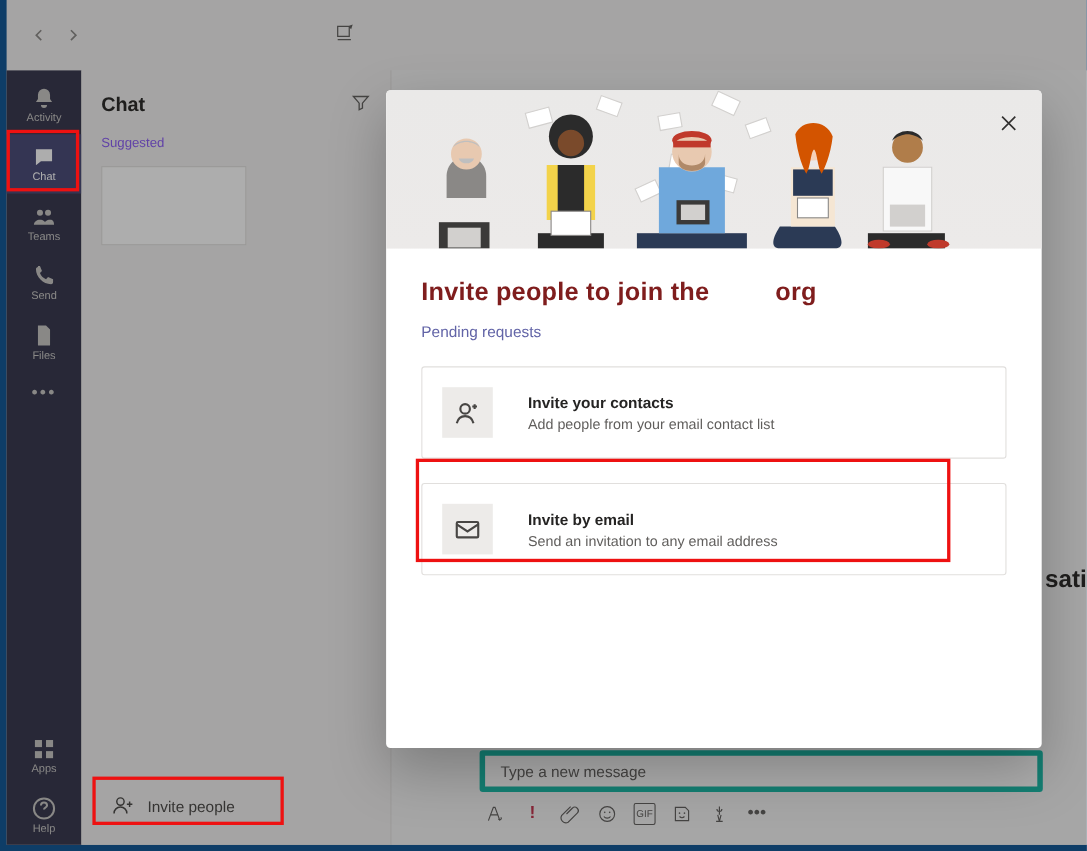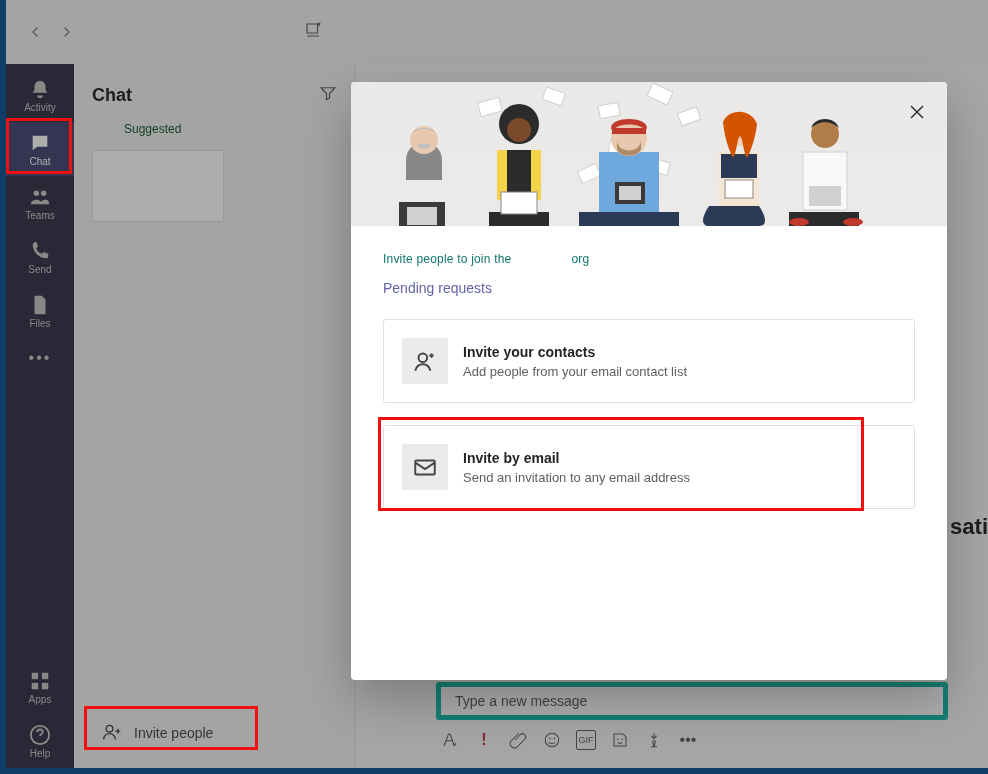--- a/index.html
+++ b/index.html
@@ -79,21 +79,21 @@
     flex-direction: column;
     padding: 0 0 0 0;
     position: relative;
   }
   .chat-header {
     display: flex; align-items: center; justify-content: space-between;
     padding: 20px 18px 10px 18px;
   }
   .chat-title { font-size: 18px; font-weight: 700; color:#252423;}
   .filter-icon { color:#605e5c;}
-  .suggested-label { font-size: 12px; color:#14532d; padding: 6px 18px 8px 18px; margin-left: 32px;}
+  .suggested-label { font-size: 12px; color:#8b5cf6; padding: 6px 18px 8px 18px;}
   .suggested-card {
     margin: 6px 18px;
     width: 132px; height: 72px;
     background: #fff;
     border: 1px solid #e1dfdd;
   }
   .invite-people-btn {
     position: absolute;
     left: 14px; bottom: 16px;
     width: 170px; height: 38px;
@@ -152,31 +152,31 @@
     position:relative;
     display:flex; justify-content:center; align-items:flex-end;
   }
   .modal-close {
     position:absolute; right:16px; top:16px;
     width:28px; height:28px;
     display:flex; align-items:center; justify-content:center;
     color:#323130; cursor:pointer; font-size:16px;
   }
   .modal-body { padding: 26px 32px;}
-  .modal-title { font-size: 12px; font-weight:400; color:#0f766e; letter-spacing:0.2px;}
+  .modal-title { font-size: 23px; font-weight:700; color:#7f1d1d; letter-spacing:0.2px;}
   .modal-title .gap { display:inline-block; width:60px;}
   .modal-link { color:#6264a7; font-size:14px; margin-top:14px; display:inline-block; cursor:pointer;}
   .invite-card {
     margin-top: 22px;
     border:1px solid #e1dfdd;
     border-radius:3px;
     height: 84px;
     display:flex; align-items:center;
     padding: 0 18px;
-    gap: 15px;
+    gap: 32px;
     background:#fff;
     cursor:pointer;
   }
   .invite-icon-box {
     width:46px; height:46px;
     background:#edebe9;
     display:flex; align-items:center; justify-content:center;
     color:#484644;
   }
   .invite-texts { display:flex; flex-direction:column; gap:4px;}

